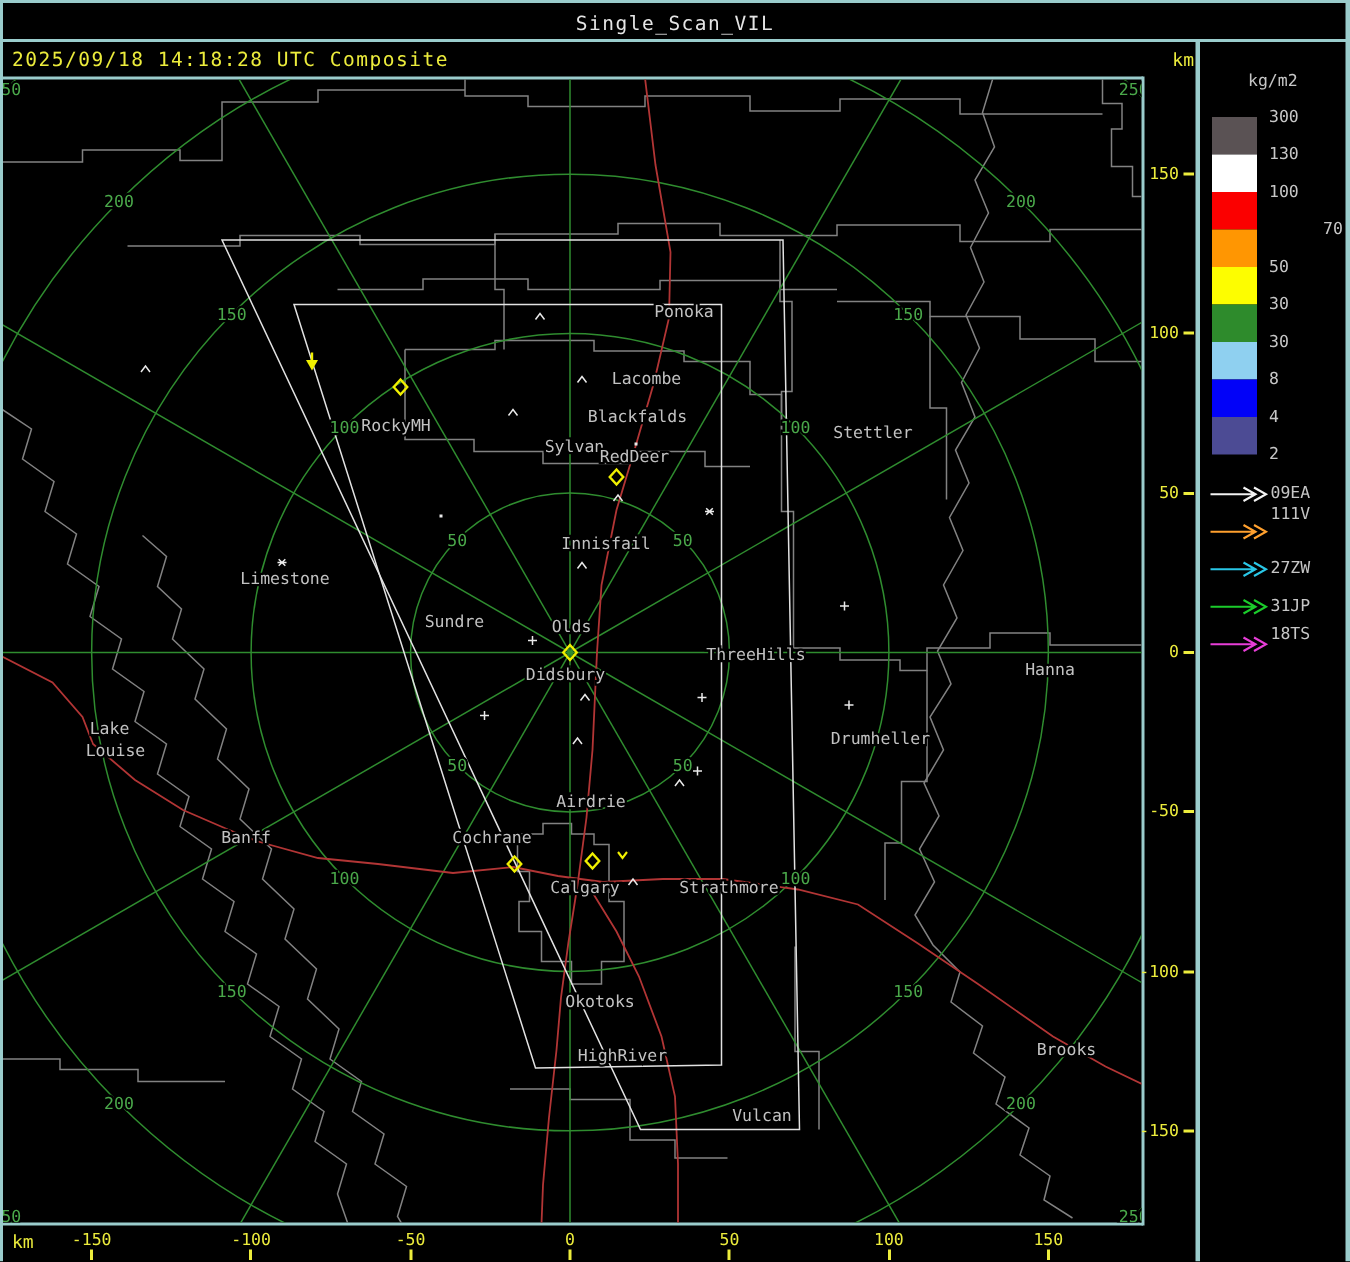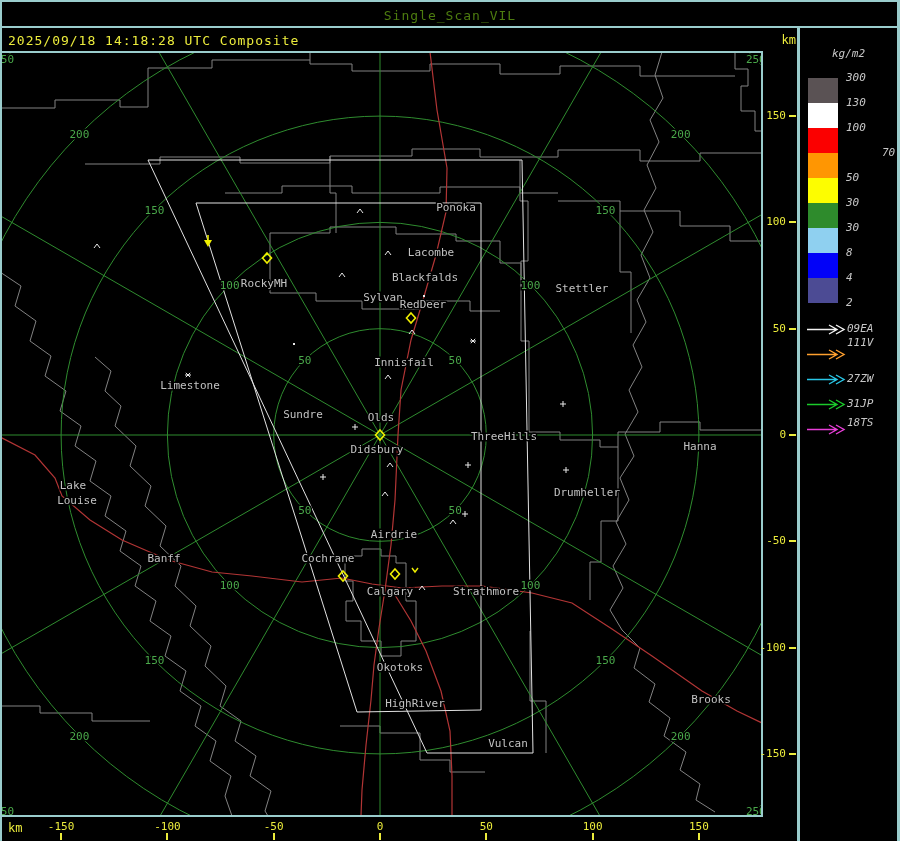--- a/index.html
+++ b/index.html
@@ -1,23 +1,23 @@
 <!DOCTYPE html>
 <html><head>
 <meta charset="utf-8">
 <style>
   html,body{margin:0;padding:0;background:#000;}
   body{width:900px;height:841px;position:relative;overflow:hidden;
        font-family:"DejaVu Sans Mono",monospace;}
   .abs{position:absolute;}
   .teal{background:#9acccc;}
   .ytext{color:#ecec3c;}
-  .gtext{color:#c6c6c6;font-style:italic;}
+  .gtext{color:#c6c6c6;}
   #title-wrap{left:0;top:5px;width:900px;text-align:center;}
-  #window-title{color:#4d7c0f;font-size:13px;letter-spacing:1px;}
+  #window-title{color:#e5e5e5;font-size:13px;letter-spacing:1px;}
   #scan-timestamp{left:8px;top:33px;font-size:13px;letter-spacing:1px;}
   #right-axis-unit{left:770px;top:33px;width:26px;text-align:right;font-size:12px;}
   #bottom-axis-unit{left:8px;top:821px;font-size:12px;}
   .tick-label-r{font-size:11px;text-align:right;width:46px;}
   .tick-label-b{font-size:11px;text-align:center;width:44px;}
   .tickmark{background:#ecec3c;}
   #legend-units{left:832px;top:47px;font-size:11px;}
   .swatch{left:808px;width:30px;height:25px;}
   .swlabel{left:846px;width:40px;font-size:11px;}
   .trklabel{left:847px;width:46px;font-size:11px;}

